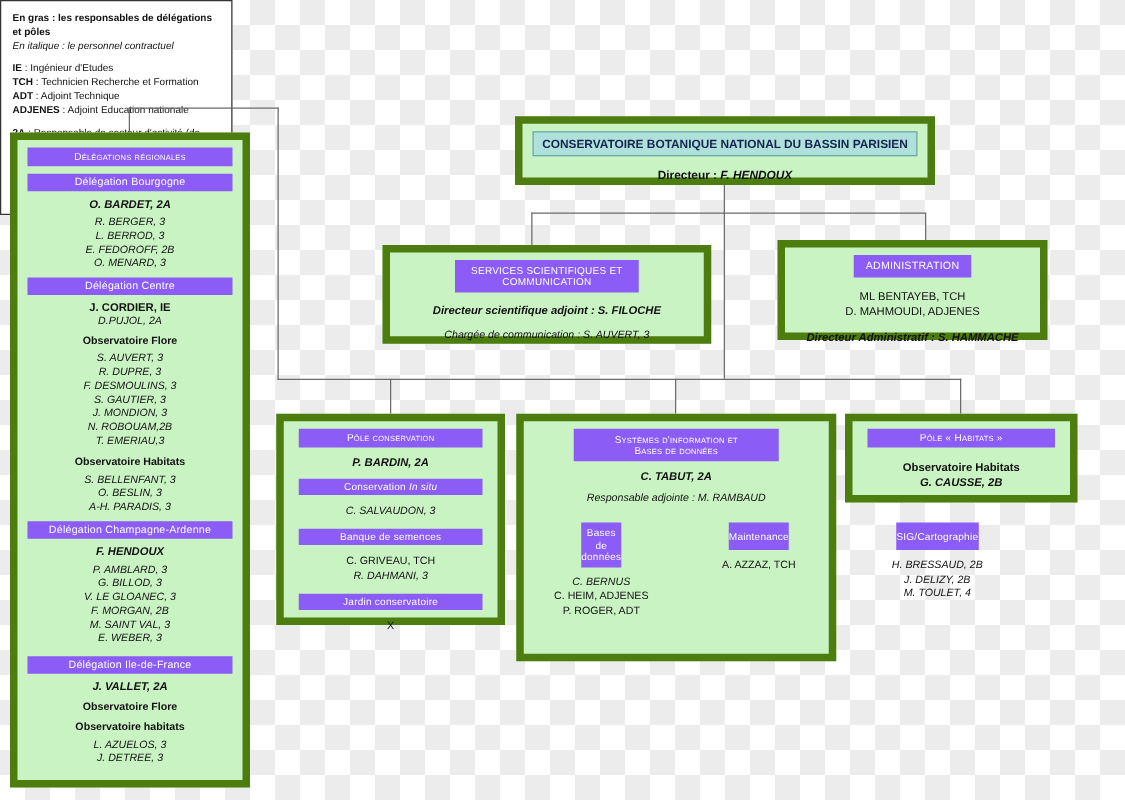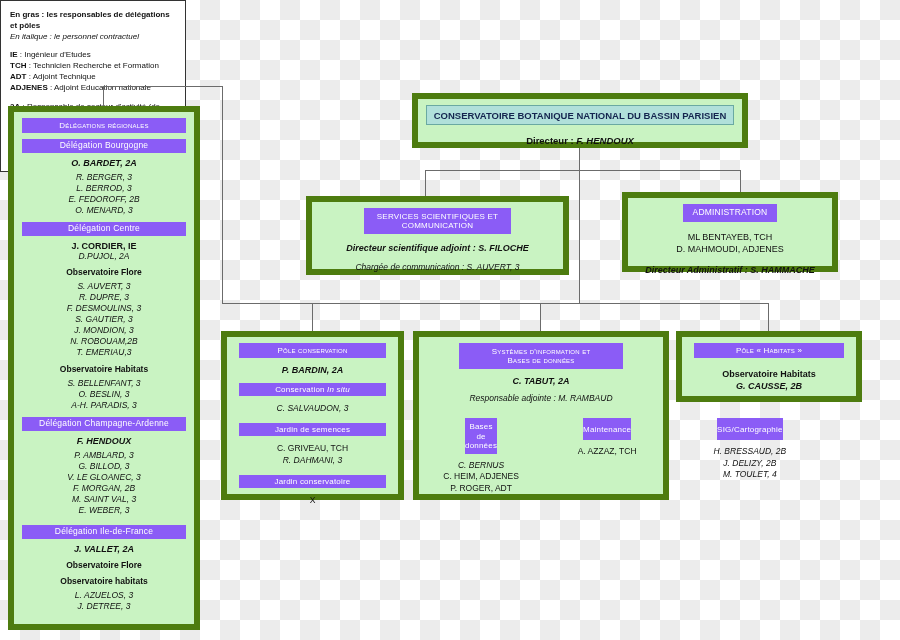--- a/index.html
+++ b/index.html
@@ -66,21 +66,21 @@
   #adm-box .l2{margin-top:9px;font-size:9px;line-height:1.35;}
 
   
   #cons-box{left:221px;top:331px;width:183px;height:169px;}
   #cons-box .hdr{margin:6px 12px 0 12px;padding:3px 0;font-size:8px;}
   #cons-box .chief{margin-top:7px;font-size:9px;}
   #cons-box .sub{margin:8px 12px 0 12px;padding:2px 0;font-size:8px;}
   #cons-box .p{margin-top:6px;font-size:8.5px;line-height:1.45;}
 
   
-  #sys-box{left:413px;top:331px;width:256px;height:169px;}
+  #sys-box{left:413px;top:331px;width:256px;height:198px;}
   #sys-box .hdr{margin:6px 40px 0 40px;padding:4px 0;font-size:8px;}
   #sys-box .chief{margin-top:7px;font-size:9px;}
   #sys-box .resp{margin-top:7px;font-size:8.5px;}
   .syscols{display:flex;margin:9px 6px 0 6px;gap:6px;}
   .syscol{flex:1;}
   .syscol .hdr{padding:3px 1px;font-size:8px;min-height:22px;
     display:flex;align-items:center;justify-content:center;}
   .syscol .p{margin-top:6px;font-size:8.5px;line-height:1.35;}
 
   
@@ -200,21 +200,21 @@
 
   <div class="box" id="cons-box">
     <div class="hdr sc">Pôle conservation</div>
     <div class="nm chief bi">P. BARDIN, 2A</div>
 
     <div class="hdr sub"><span>Conservation </span><span class="i">In situ</span></div>
     <div class="nm p i">
       <div>C. SALVAUDON, 3</div>
     </div>
 
-    <div class="hdr sub">Jardin  de  semences</div>
+    <div class="hdr sub">Banque  de  semences</div>
     <div class="nm p">
       <div>C. GRIVEAU, TCH</div>
       <div class="i">R. DAHMANI, 3</div>
     </div>
 
     <div class="hdr sub">Jardin  conservatoire</div>
     <div class="nm p">
       <div>X</div>
     </div>
   </div>

